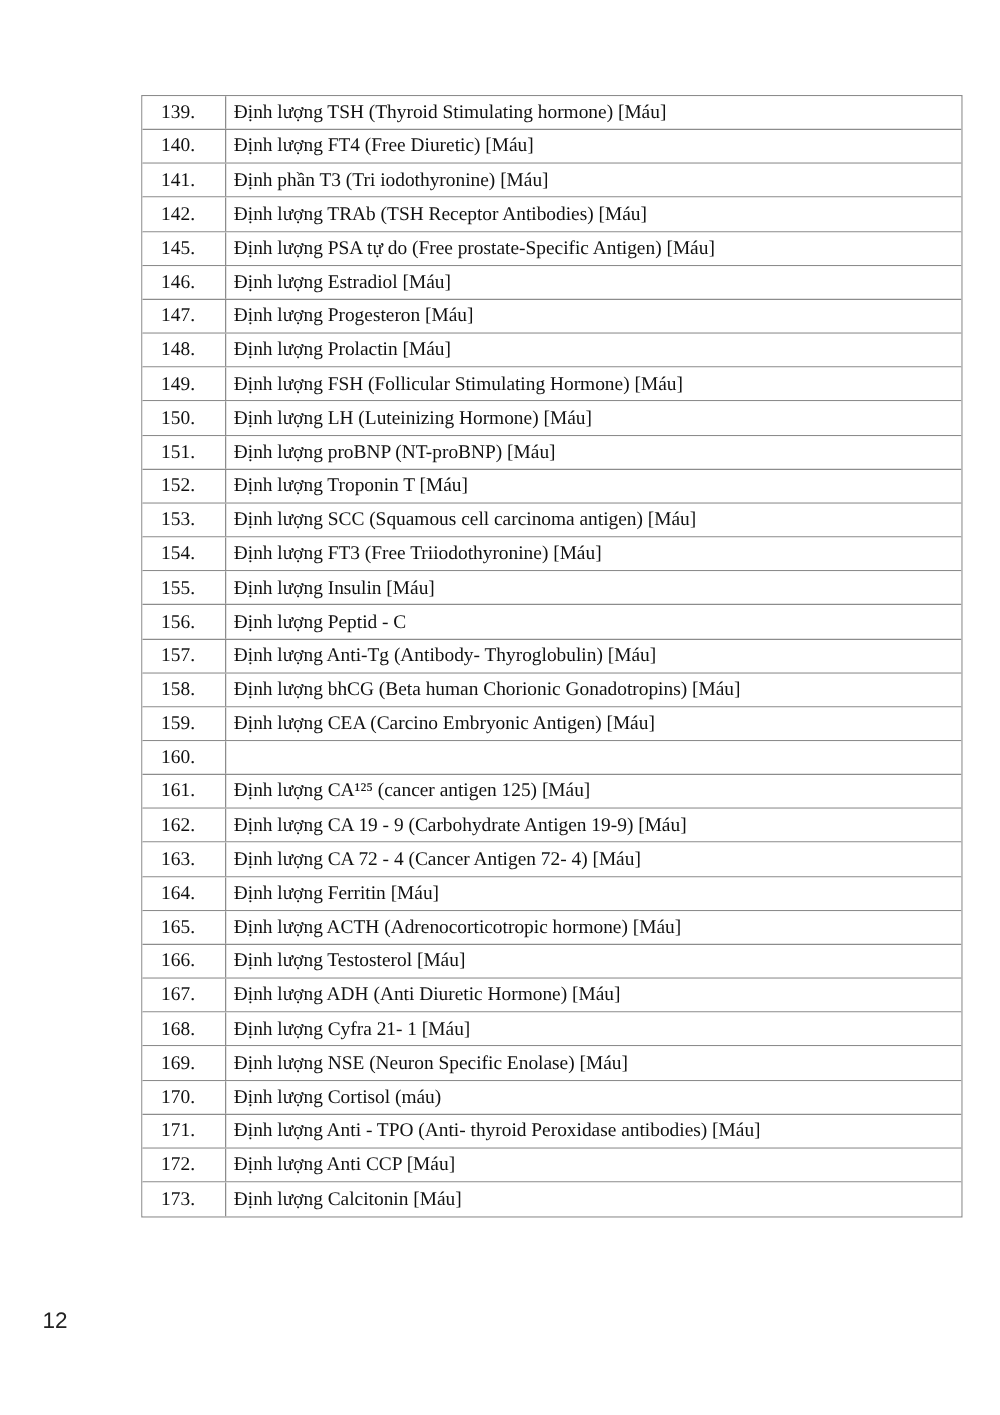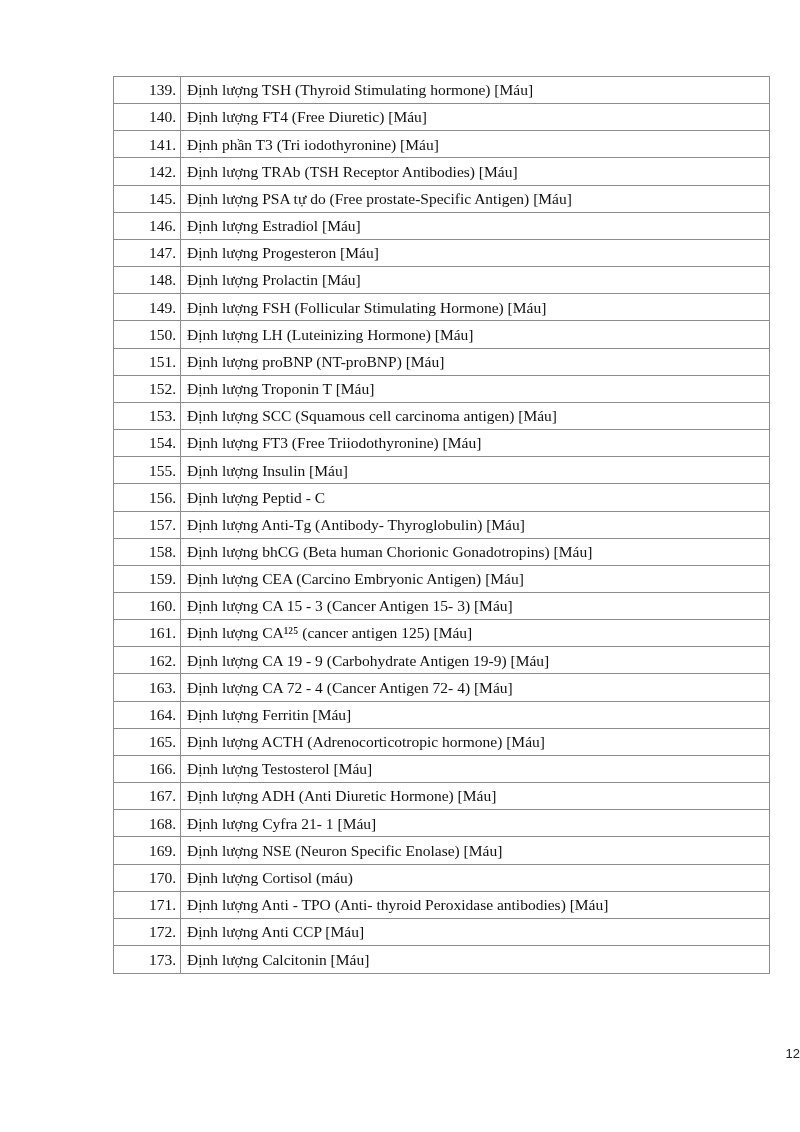--- a/index.html
+++ b/index.html
@@ -27,45 +27,45 @@
     align-items: center;
     font-size: 15.5px;
     line-height: 1;
     background: #ffffff;
   }
   .row:last-child { border-bottom: none; }
   .cell-num {
     width: 67px;
     flex: 0 0 67px;
     text-align: right;
-    padding-right: 4px;
+    padding-right: 24px;
     border-right: 1px solid #8c8c8c;
     height: 100%;
     display: flex;
     align-items: center;
     justify-content: flex-end;
   }
   .cell-desc {
     flex: 1;
     padding-left: 6px;
     height: 100%;
     display: flex;
     align-items: center;
     white-space: nowrap;
     overflow: hidden;
   }
   .page-footer {
     position: absolute;
     left: 0;
     top: 1046px;
     width: 100%;
-    text-align: right;
+    text-align: left;
     padding-left: 34px;
     font-family: "Liberation Sans", "DejaVu Sans", sans-serif;
-    font-size: 13px;
+    font-size: 18px;
     color: #222222;
   }
 </style>
 </head>
 <body>
 
 <div class="page">
 
   <div class="test-table">
 
@@ -161,21 +161,20 @@
         <div class="cell cell-desc">Định lượng bhCG (Beta human Chorionic Gonadotropins) [Máu]</div>
       </div>
 
       <div class="row">
         <div class="cell cell-num">159.</div>
         <div class="cell cell-desc">Định lượng CEA (Carcino Embryonic Antigen) [Máu]</div>
       </div>
 
       <div class="row">
         <div class="cell cell-num">160.</div>
-        <div class="cell cell-desc">Định lượng CA 15 - 3 (Cancer Antigen 15- 3) [Máu]</div>
       </div>
 
       <div class="row">
         <div class="cell cell-num">161.</div>
         <div class="cell cell-desc">Định lượng CA¹²⁵ (cancer antigen 125) [Máu]</div>
       </div>
 
       <div class="row">
         <div class="cell cell-num">162.</div>
         <div class="cell cell-desc">Định lượng CA 19 - 9 (Carbohydrate Antigen 19-9) [Máu]</div>

